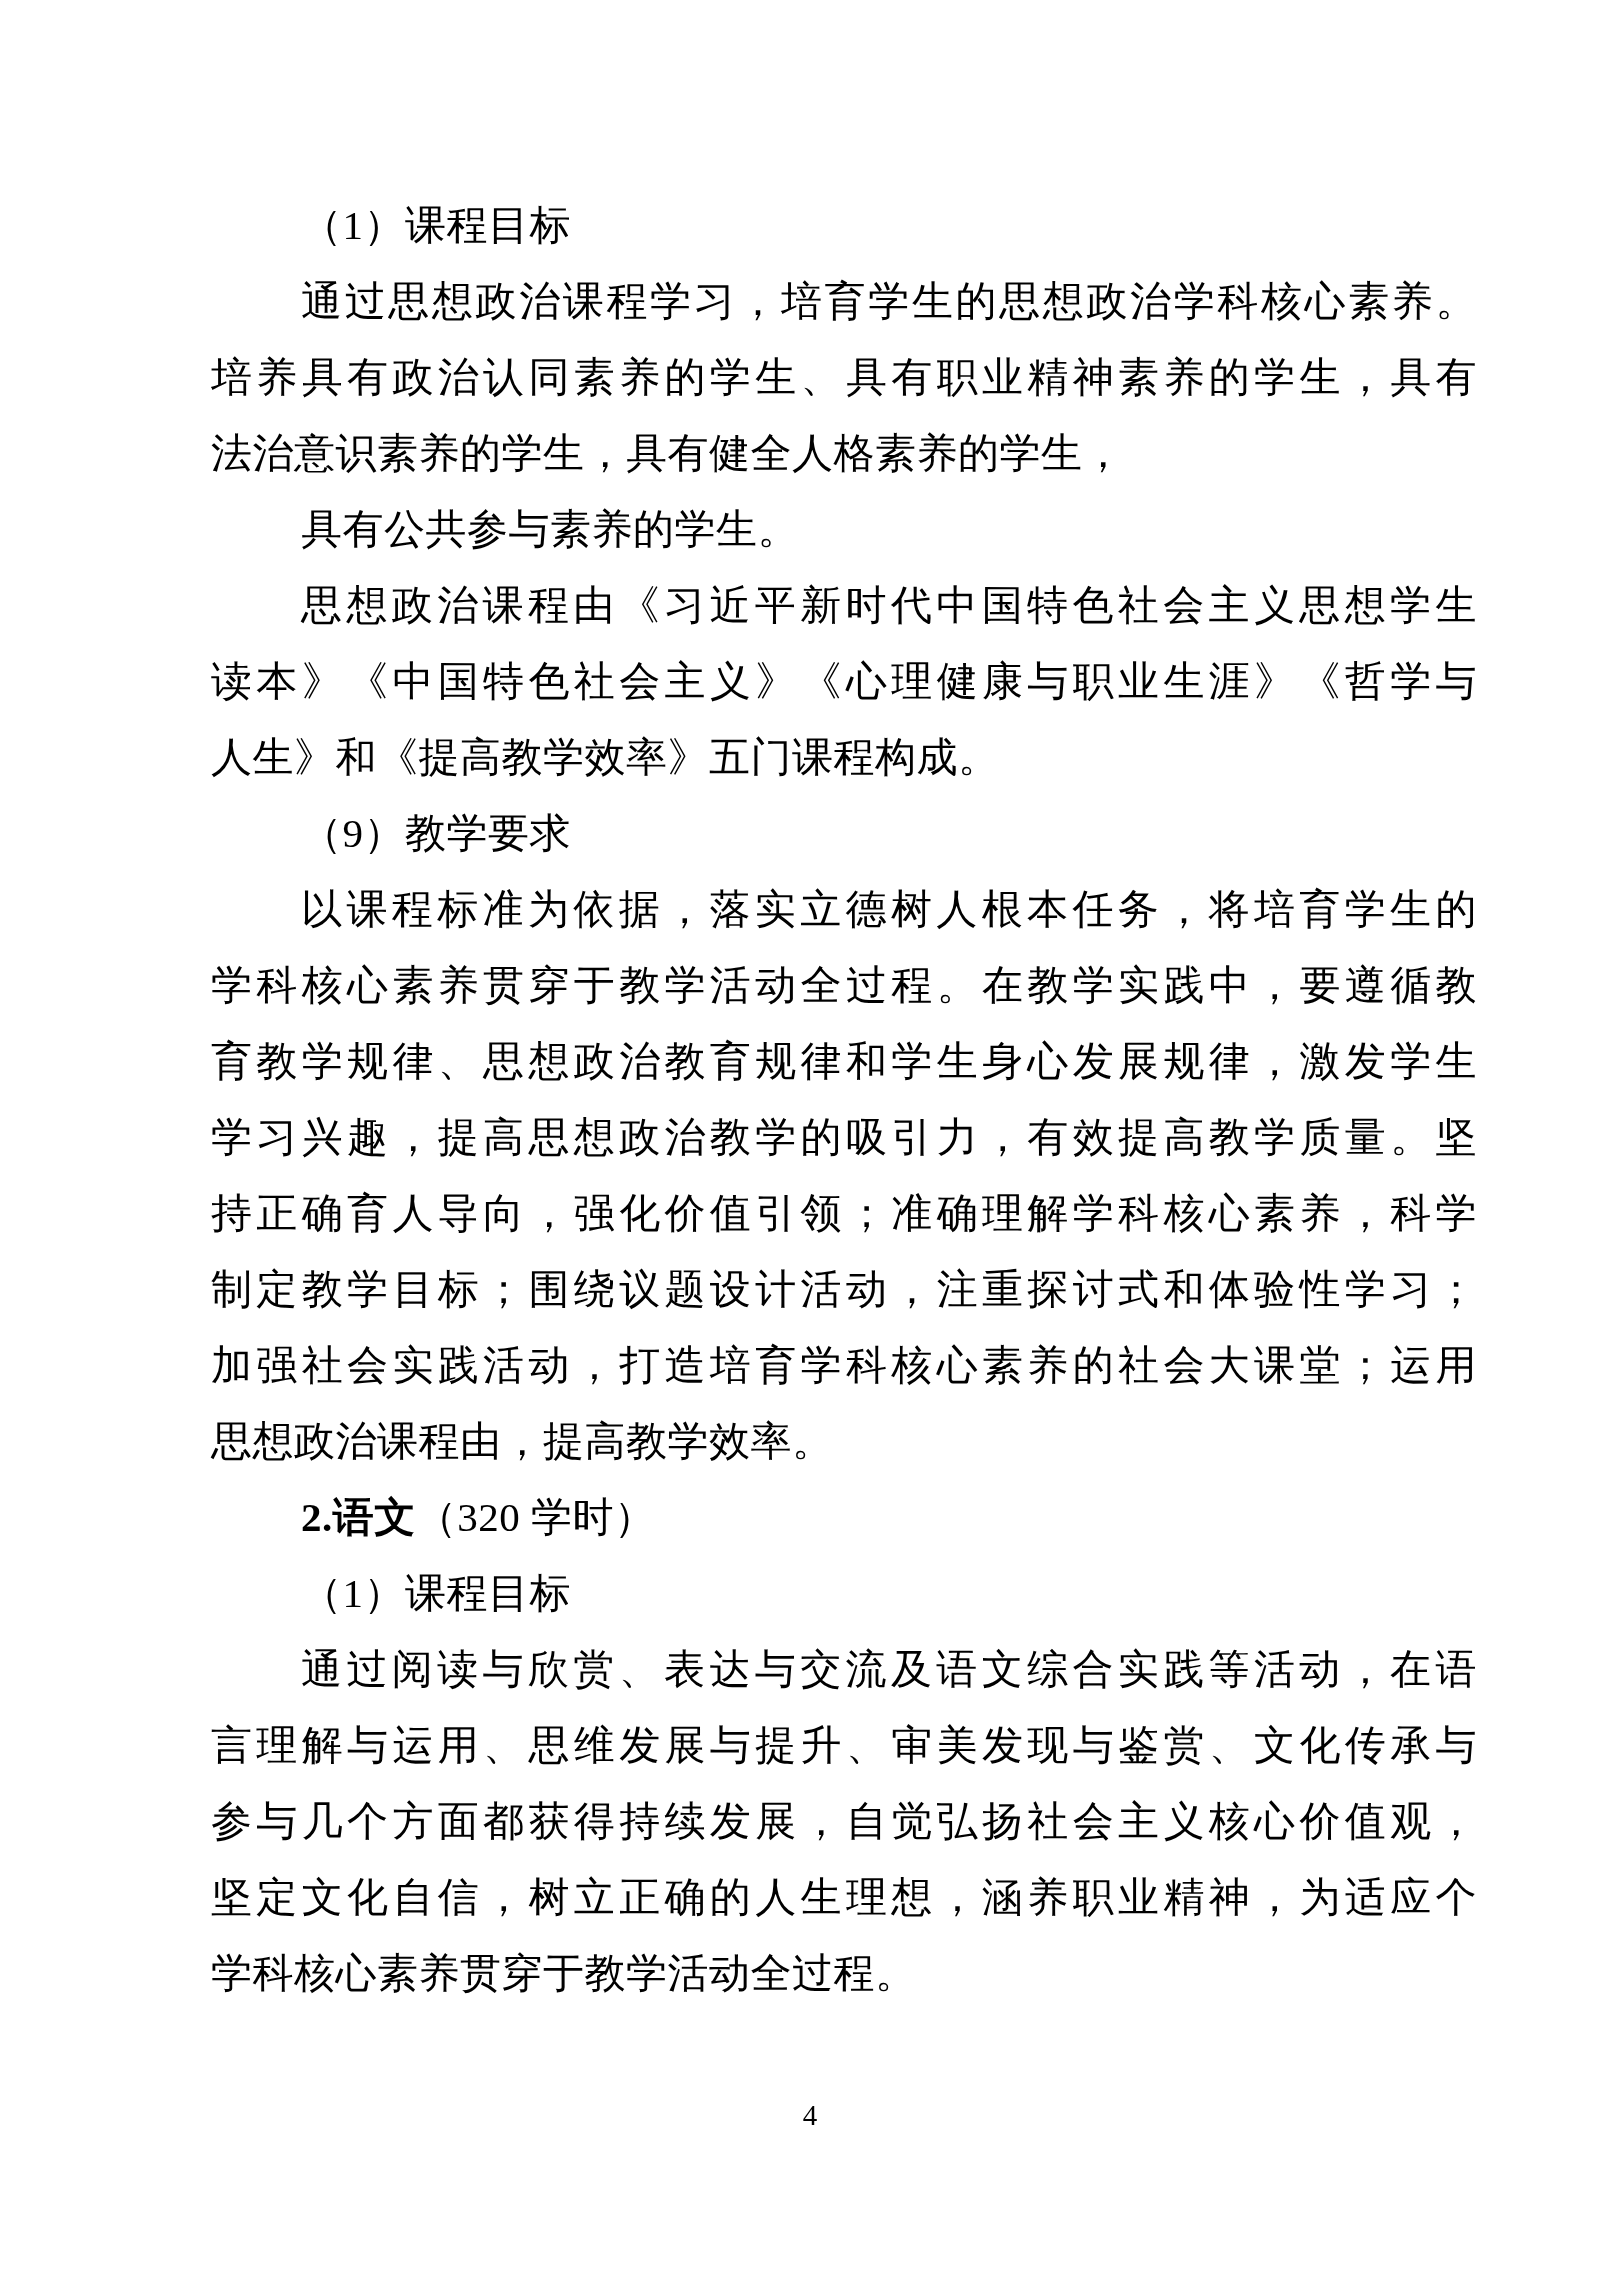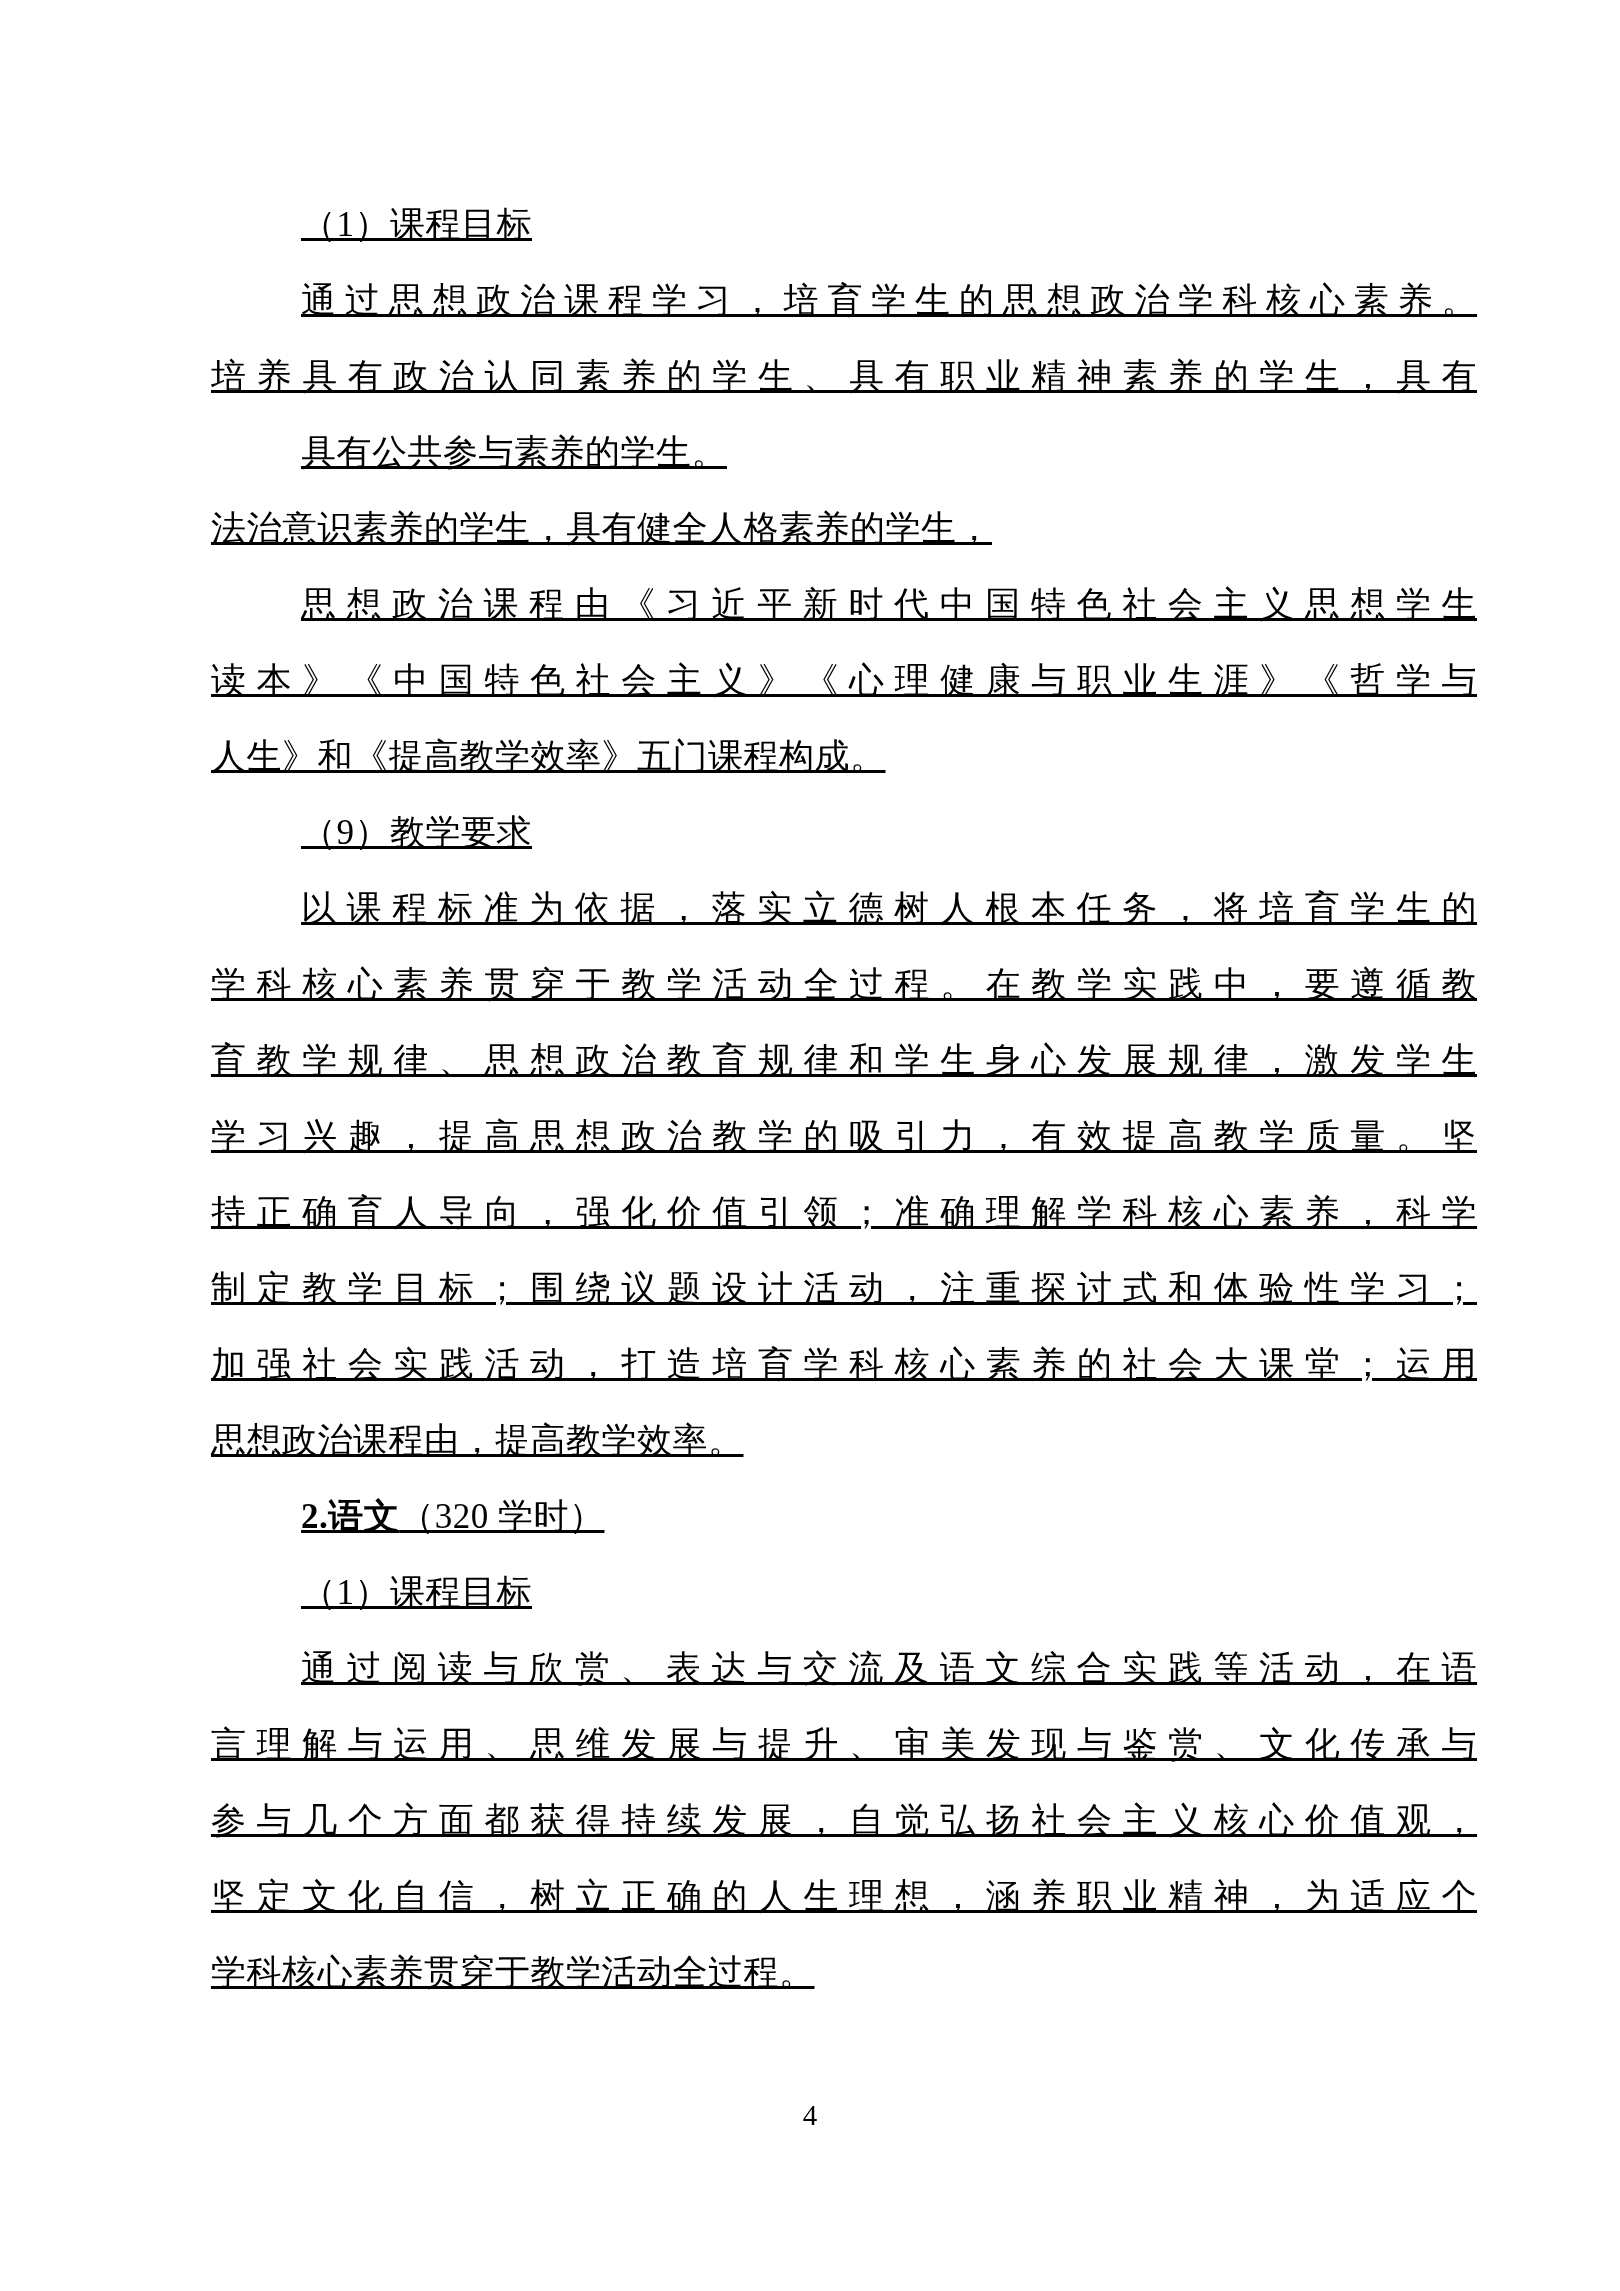--- a/index.html
+++ b/index.html
@@ -22,27 +22,26 @@
     background: #ffffff;
     overflow: hidden;
   }
   .text-block {
     position: absolute;
     left: 211px;
     top: 187px;
     width: 1266px;
   }
   .line {
-    font-size: 35px;
+    font-size: 41px;
     line-height: 76px;
     height: 76px;
     color: #000000;
     white-space: nowrap;
     letter-spacing: 0.5px;
-    text-decoration: underline;
   }
   .line.indent {
     text-indent: 90px;
   }
   .line.justify {
     white-space: normal;
     overflow: hidden;
     text-align: justify;
     text-align-last: justify;
     -moz-text-align-last: justify;
@@ -63,22 +62,22 @@
   }
 </style>
 </head>
 <body>
 
 <div class="sheet">
   <div class="text-block" id="text-block">
       <div class="line indent">（1）课程目标</div>
       <div class="line indent justify">通过思想政治课程学习，培育学生的思想政治学科核心素养。</div>
       <div class="line justify">培养具有政治认同素养的学生、具有职业精神素养的学生，具有</div>
+      <div class="line">法治意识素养的学生，具有健全人格素养的学生，</div>
       <div class="line indent">具有公共参与素养的学生。</div>
-      <div class="line">法治意识素养的学生，具有健全人格素养的学生，</div>
       <div class="line indent justify">思想政治课程由《习近平新时代中国特色社会主义思想学生</div>
       <div class="line justify">读本》《中国特色社会主义》《心理健康与职业生涯》《哲学与</div>
       <div class="line">人生》和《提高教学效率》五门课程构成。</div>
       <div class="line indent">（9）教学要求</div>
       <div class="line indent justify">以课程标准为依据，落实立德树人根本任务，将培育学生的</div>
       <div class="line justify">学科核心素养贯穿于教学活动全过程。在教学实践中，要遵循教</div>
       <div class="line justify">育教学规律、思想政治教育规律和学生身心发展规律，激发学生</div>
       <div class="line justify">学习兴趣，提高思想政治教学的吸引力，有效提高教学质量。坚</div>
       <div class="line justify">持正确育人导向，强化价值引领；准确理解学科核心素养，科学</div>
       <div class="line justify">制定教学目标；围绕议题设计活动，注重探讨式和体验性学习；</div>

